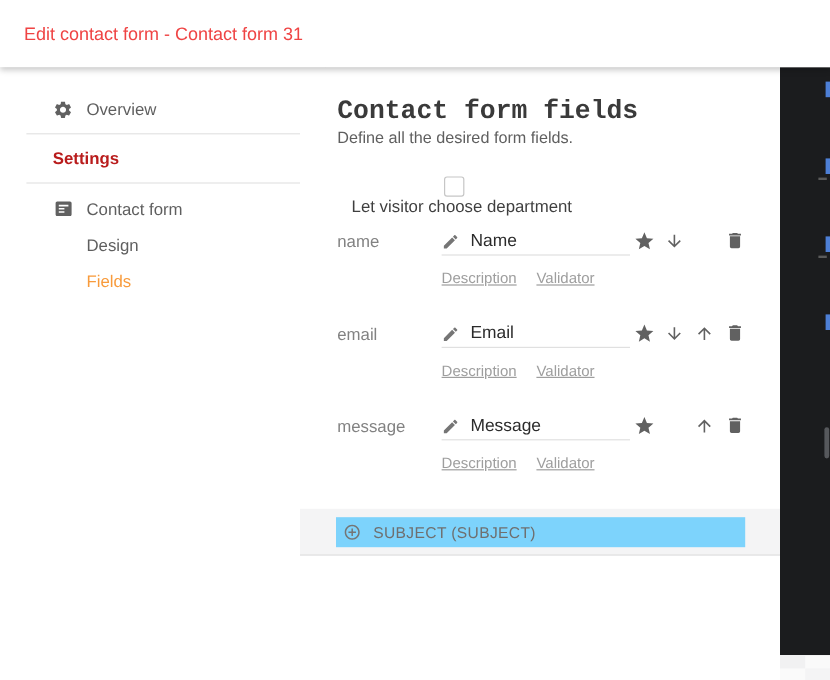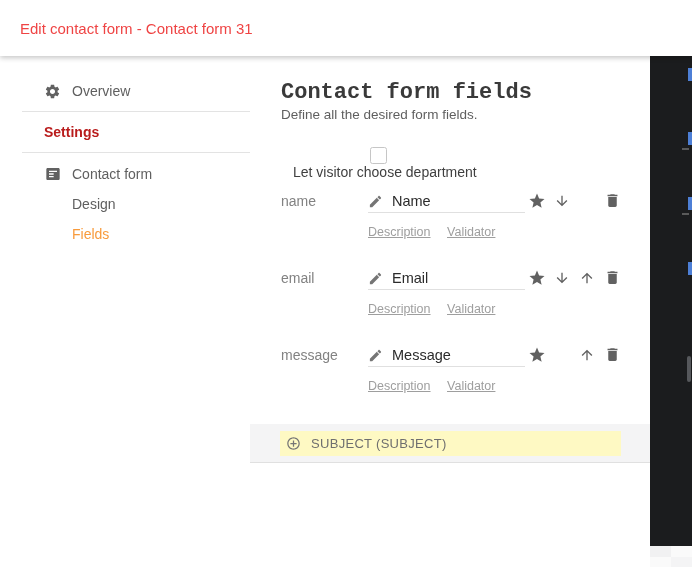--- a/index.html
+++ b/index.html
@@ -50,21 +50,21 @@
   .flabel { font-size:14.5px; color:#2b2b2b; }
   .factions { position:absolute; left:247px; top:1px; display:flex; }
   .abtn { width:18px; height:19px; margin-right:7px; display:flex; align-items:center; justify-content:center; cursor:pointer; }
   .abtn:last-child { margin-right:0; }
   .flinks { position:absolute; left:87px; top:35px; font-size:12.5px; }
   .flink { color:#9e9e9e; text-decoration:underline; margin-right:13px; cursor:pointer; }
 
   
   .addbar { position:absolute; left:0; top:368px; width:400px; height:39px; background:#f4f4f5;
             border-bottom:1px solid #e0e0e0; }
-  .addfield { position:absolute; left:30px; top:7px; width:341px; height:25px; background:#fef9c3;
+  .addfield { position:absolute; left:30px; top:7px; width:341px; height:25px; background:#7dd3fc;
               display:flex; align-items:center; cursor:pointer; }
   .addfield .plus { width:15px; height:15px; margin-left:6px; }
   .addfield .txt { margin-left:10px; font-size:13px; color:#6f6f6f; letter-spacing:0.3px; }
 
   svg { display:block; }
 </style>
 </head>
 <body>
 
 <div class="appbar">

